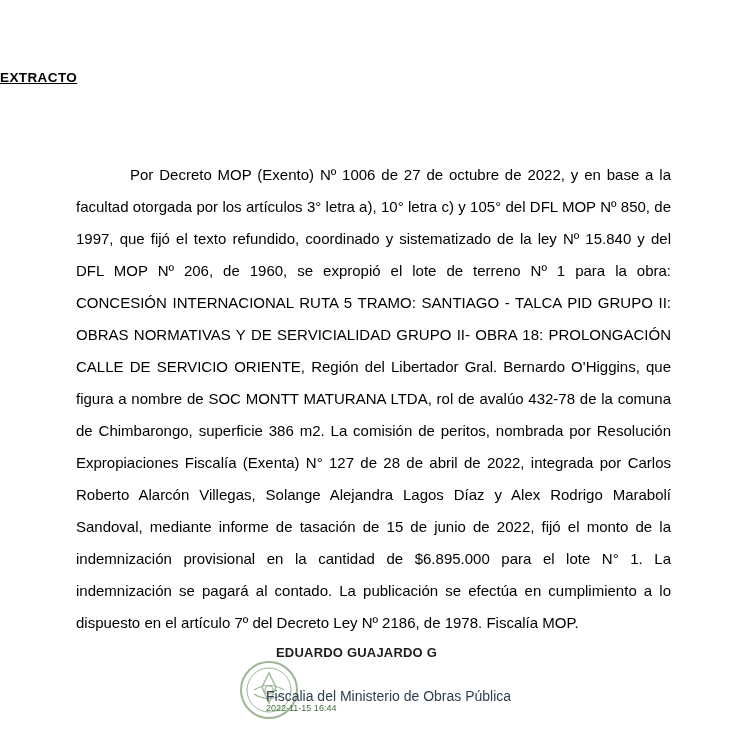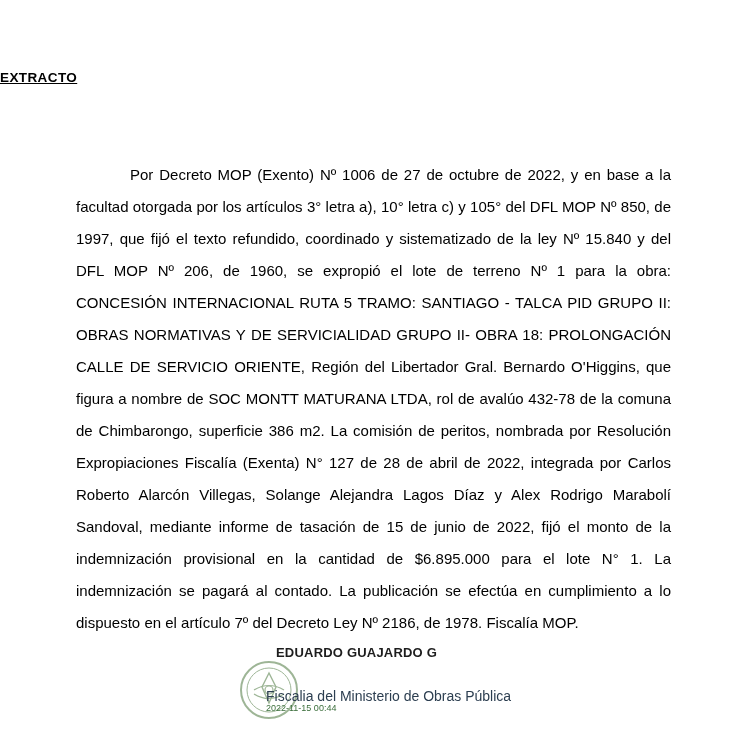--- a/index.html
+++ b/index.html
@@ -121,17 +121,17 @@
           <circle cx="31" cy="31" r="22" fill="none" stroke="#4f7a42" stroke-width="1"></circle>
           <path d="M31 14 L38 28 L31 44 L24 28 Z" fill="none" stroke="#4f7a42" stroke-width="1.4"></path>
           <path d="M16 31 Q31 22 46 31" fill="none" stroke="#4f7a42" stroke-width="1.2"></path>
           <path d="M16 35 Q31 44 46 35" fill="none" stroke="#4f7a42" stroke-width="1.2"></path>
           <circle cx="31" cy="31" r="4" fill="none" stroke="#4f7a42" stroke-width="1.2"></circle>
         </svg>
       </div>
 
       <div class="stamp-name">EDUARDO GUAJARDO G</div>
       <div class="stamp-role">Fiscalia del Ministerio de Obras Pública</div>
-      <div class="stamp-date">2022-11-15 00:44</div>
+      <div class="stamp-date">2022-11-15 16:44</div>
     </div>
   </div>
 
 </div>
 
 </body></html>

